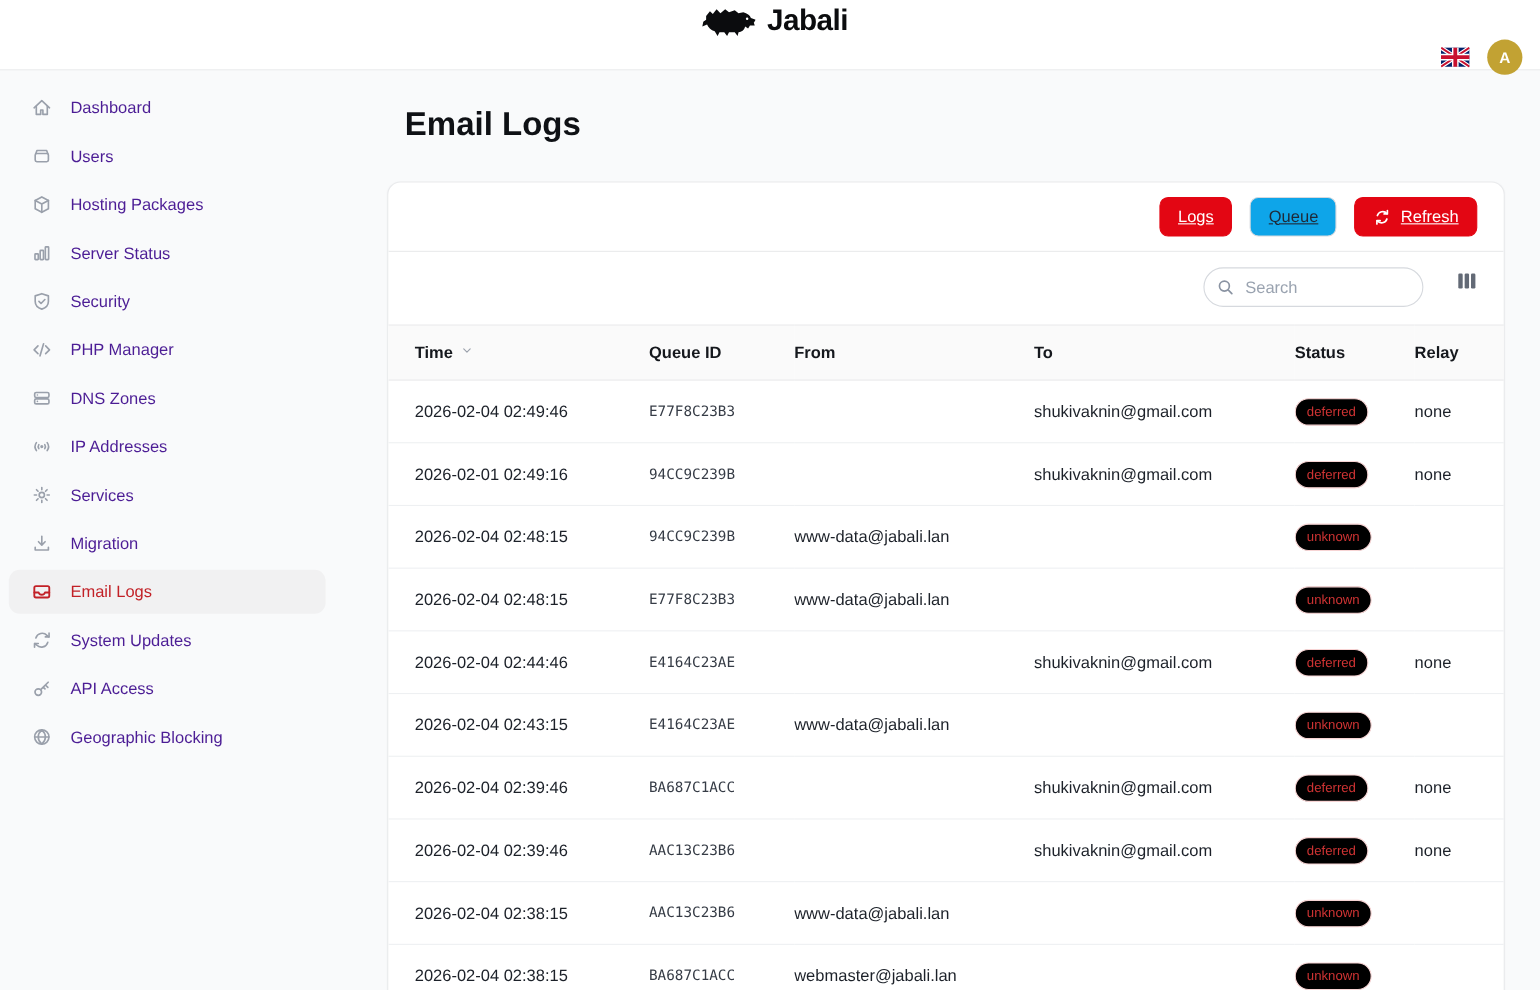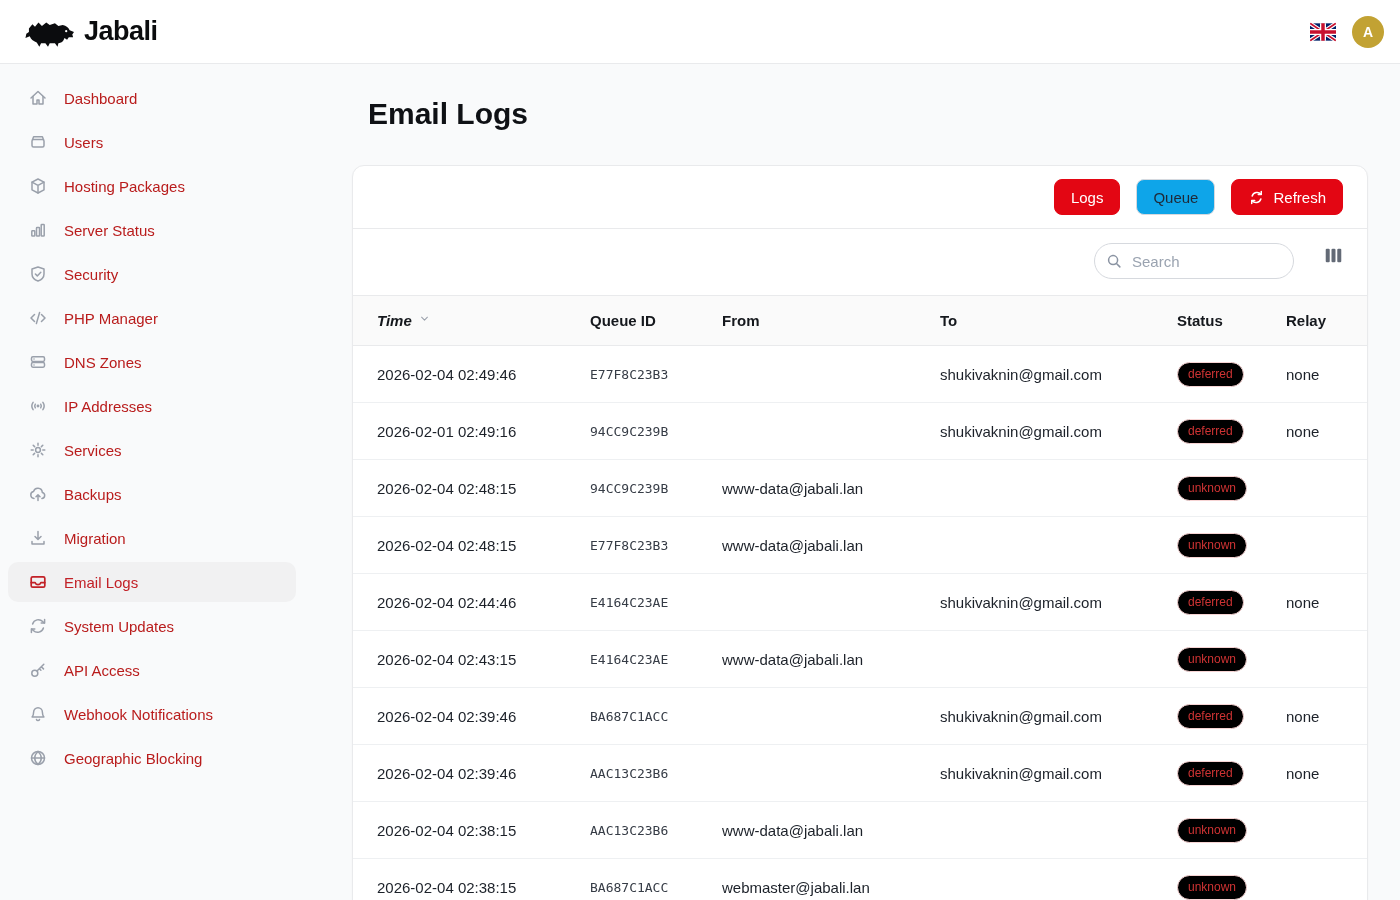--- a/index.html
+++ b/index.html
@@ -1,54 +1,54 @@
 <!DOCTYPE html>
 <html><head>
 <meta charset="utf-8">
 <style>
   * { margin:0; padding:0; box-sizing:border-box; }
   html,body { width:1400px; height:900px; overflow:hidden; background:#f9fafb;
     font-family:"Liberation Sans", sans-serif; color:#1f2937; }
 
   
   .topbar { position:fixed; top:0; left:0; width:1400px; height:64px; background:#ffffff;
-    border-bottom:1px solid #e9eaec; display:flex; align-items:center; padding:0 16px 0 22px; z-index:10; }
+    border-bottom:1px solid #e9eaec; display:flex; align-items:center; padding:0 16px 0 22px; z-index:10;flex-direction:column; }
   .logo { display:flex; align-items:center; gap:10px; cursor:pointer; }
   .logo svg { display:block; }
   .logo-text { font-size:27px; font-weight:800; letter-spacing:-0.5px; color:#0b0c0e; }
   .topbar-right { margin-left:auto; display:flex; align-items:center; gap:16px; }
   .flag-btn { width:26px; height:20px; border:none; background:transparent; cursor:pointer; padding:0; }
   .flag-btn svg { display:block; border-radius:2px; }
   .avatar { width:32px; height:32px; border-radius:50%; background:#c2a233; color:#ffffff;
     font-size:14px; font-weight:700; display:flex; align-items:center; justify-content:center;
     border:none; cursor:pointer; }
 
   
   .sidebar { position:fixed; top:64px; left:0; width:304px; height:836px; padding:14px 8px; }
   .side-item { display:flex; align-items:center; height:40px; margin-bottom:4px; padding:0 12px 0 20px;
     border-radius:10px; cursor:pointer; text-decoration:none; }
   .side-icon { width:20px; height:20px; flex:0 0 20px; display:flex; align-items:center; justify-content:center; }
   .side-icon svg { width:20px; height:20px; stroke:#9aa0ab; fill:none; stroke-width:1.5;
     stroke-linecap:round; stroke-linejoin:round; }
-  .side-label { margin-left:16px; font-size:15px; color:#b91c1c; }
+  .side-label { margin-left:16px; font-size:15px; color:#4c1d95; }
   .side-item.active { background:#f1f1f2; }
   .side-item.active .side-label { color:#c22127; }
   .side-item.active .side-icon svg { stroke:#c22127; stroke-width:1.7; }
 
   
   .main { position:absolute; top:64px; left:304px; width:1096px; padding:32px 32px 0 48px; }
   .page-title { font-size:30px; line-height:36px; font-weight:800; color:#0f1115; margin:0 0 33px 16px; }
 
   .card { width:1016px; background:#ffffff; border:1px solid #e9eaec; border-radius:12px;
     box-shadow:0 1px 2px rgba(16,24,40,.04); overflow:hidden; }
 
   .card-toolbar { display:flex; align-items:center; justify-content:flex-end; gap:16px;
     padding:13px 24px; border-bottom:1px solid #e9eaec; }
   .btn { height:36px; border-radius:8px; font-size:15px; font-family:inherit; cursor:pointer;
-    display:inline-flex; align-items:center; gap:8px; padding:0 16px; }
+    display:inline-flex; align-items:center; gap:8px; padding:0 16px;text-decoration:underline; }
   .btn-red { background:#e30613; color:#ffffff; border:1px solid #e30613; }
   .btn-outline { background:#0ea5e9; color:#1f2937; border:1px solid #d6d9de; }
   .btn svg { width:17px; height:17px; stroke:#ffffff; fill:none; stroke-width:1.8;
     stroke-linecap:round; stroke-linejoin:round; }
 
   .card-filter { display:flex; justify-content:flex-end; padding:14px 20px 16px 24px; }
   .search-wrap { position:relative; width:200px; }
   .search-wrap svg { position:absolute; left:11px; top:9px; width:18px; height:18px;
     stroke:#8a93a2; fill:none; stroke-width:1.7; stroke-linecap:round; }
   .search-input { width:200px; height:36px; border:1px solid #d6d9de; border-radius:18px;
@@ -56,21 +56,21 @@
   .search-input::placeholder { color:#9aa3b0; }
   .columns-btn { margin-left:25px; margin-right:0; border:none; background:transparent; cursor:pointer;
     width:28px; height:24px; display:flex; align-items:center; justify-content:center; padding:0; }
   .columns-btn svg { width:21px; height:21px; fill:#636a76; }
 
   
   table { width:1016px; border-collapse:collapse; table-layout:fixed; }
   thead th { height:50px; text-align:left; font-size:15px; font-weight:700; color:#15181d;
     background:#fafafa; border-top:1px solid #e9eaec; border-bottom:1px solid #e9eaec; padding:0 10px 0 0; }
   thead th:first-child { padding-left:24px; }
-  .th-inner { display:inline-flex; align-items:flex-start; gap:6px; cursor:pointer;font-style:italic; }
+  .th-inner { display:inline-flex; align-items:flex-start; gap:6px; cursor:pointer; }
   .sort-chevron { width:13px; height:13px; stroke:#9aa0ab; fill:none; stroke-width:1.6;
     stroke-linecap:round; stroke-linejoin:round; }
   tbody td { height:57px; border-bottom:1px solid #eef0f2; font-size:15px; color:#1c2129;
     padding:0 10px 0 0; white-space:nowrap; overflow:hidden; }
   tbody td:first-child { padding-left:24px; }
   td.c-qid { font-family:"DejaVu Sans Mono","Liberation Mono",monospace; font-size:13px; color:#363c46;margin-left:48px; }
   .badge { display:inline-block; font-size:12px; line-height:1; padding:5px 10px 6px; border-radius:999px;
     background:#000000; color:#ce3333; border:1px solid #f7d4d4; }
 </style>
 </head>
@@ -188,29 +188,20 @@
   <a class="side-item">
     <span class="side-icon">
         <svg viewBox="0 0 20 20">
           <circle cx="10" cy="10" r="2.4"></circle>
           <path d="M10 3.2v2M10 14.8v2M3.2 10h2M14.8 10h2M5.2 5.2l1.4 1.4M13.4 13.4l1.4 1.4M14.8 5.2l-1.4 1.4M6.6 13.4l-1.4 1.4"></path>
         </svg>
       </span>
     <span class="side-label">Services</span>
   </a>
 
-  <a class="side-item">
-    <span class="side-icon">
-        <svg viewBox="0 0 20 20">
-          <path d="M6 14.5a3.5 3.5 0 01-.5-6.9 4.5 4.5 0 018.8.8 3.1 3.1 0 01-.4 6.1"></path>
-          <path d="M10 16.5V11M8 12.8l2-2 2 2"></path>
-        </svg>
-      </span>
-    <span class="side-label">Backups</span>
-  </a>
 
   <a class="side-item">
     <span class="side-icon">
         <svg viewBox="0 0 20 20">
           <path d="M10 3.5v7.5M7 8.5l3 3 3-3"></path>
           <path d="M4 13.5V16h12v-2.5"></path>
         </svg>
       </span>
     <span class="side-label">Migration</span>
   </a>
@@ -238,29 +229,20 @@
   <a class="side-item">
     <span class="side-icon">
         <svg viewBox="0 0 20 20">
           <circle cx="6.8" cy="13.2" r="3"></circle>
           <path d="M9 11L15.8 4.2M13.3 6.7l2.2 2.2M11.3 8.7l1.6 1.6"></path>
         </svg>
       </span>
     <span class="side-label">API Access</span>
   </a>
 
-  <a class="side-item">
-    <span class="side-icon">
-        <svg viewBox="0 0 20 20">
-          <path d="M10 3.8a4.4 4.4 0 014.4 4.4c0 3 .8 4 1.5 4.8H4.1c.7-.8 1.5-1.8 1.5-4.8A4.4 4.4 0 0110 3.8z"></path>
-          <path d="M8.5 15.4a1.6 1.6 0 003 0"></path>
-        </svg>
-      </span>
-    <span class="side-label">Webhook Notifications</span>
-  </a>
 
   <a class="side-item">
     <span class="side-icon">
         <svg viewBox="0 0 20 20">
           <circle cx="10" cy="10" r="6.5"></circle>
           <path d="M3.5 10h13M10 3.5c-4.4 4-4.4 9 0 13M10 3.5c4.4 4 4.4 9 0 13"></path>
         </svg>
       </span>
     <span class="side-label">Geographic Blocking</span>
   </a>

